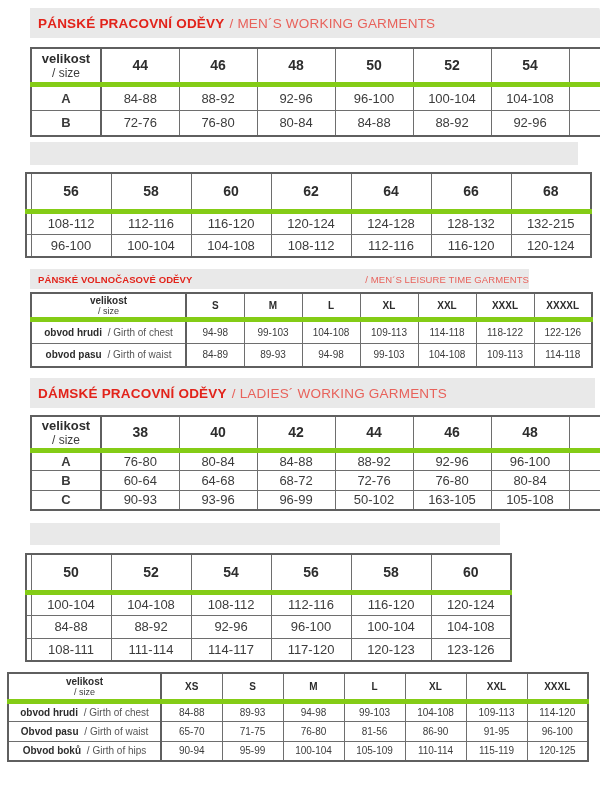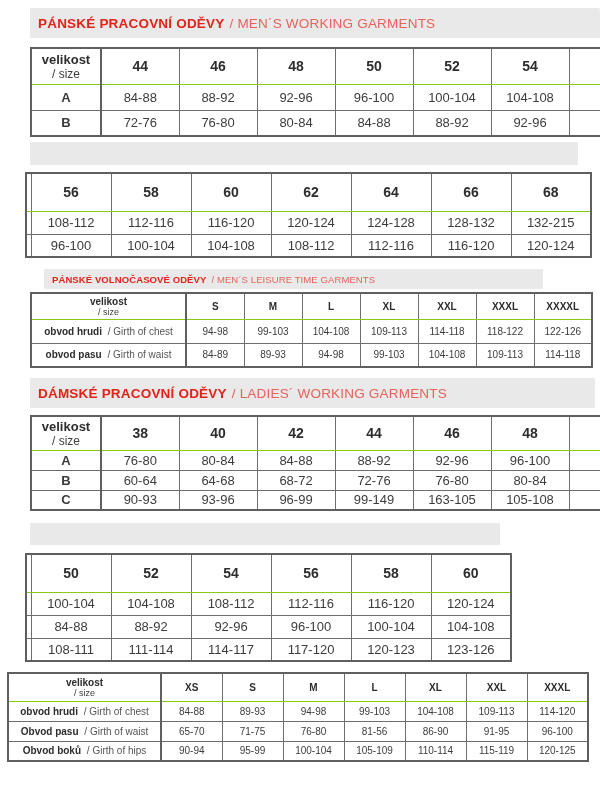--- a/index.html
+++ b/index.html
@@ -14,21 +14,21 @@
   .big  { font-size:13.5px; letter-spacing:0.2px; }
   .small{ font-size:9.5px; letter-spacing:0.1px; }
 
   .twrap { position:absolute; overflow:hidden; }
   table { border-collapse:collapse; table-layout:fixed; background:#fff; }
   .sztable { border:2px solid #5f5f5f; }
   .sztable th, .sztable td {
     border:1px solid #6e6e6e; text-align:center; vertical-align:middle;
     color:#3c3c3c; overflow:hidden; white-space:nowrap;
   }
-  .sztable thead th { border-bottom:1px solid #84cc16; font-weight:bold; color:#2d2d2d; }
+  .sztable thead th { border-bottom:5px solid #84cc16; font-weight:bold; color:#2d2d2d; }
   .lblcol { border-right:2px solid #5f5f5f !important; }
   .rowlbl { font-weight:bold; color:#2d2d2d; }
 
   .tbig th, .tbig td { font-size:13px; }
   .tbig thead th { font-size:14px; }
   .tbig .vl1 { font-weight:bold; font-size:13px; color:#2d2d2d; }
   .tbig .vl2 { font-weight:normal; font-size:12px; color:#3c3c3c; }
 
   .tsm th, .tsm td { font-size:10px; }
   .tsm .vl1 { font-weight:bold; font-size:10px; color:#2d2d2d; }
@@ -149,21 +149,21 @@
           <td>104-108</td>
           <td>108-112</td>
           <td>112-116</td>
           <td>116-120</td>
           <td>120-124</td>
         </tr>
       </tbody>
     </table>
   </div>
 
-  <div class="bar titlebar small" style="left:44px;top:269px;width:499px;height:20px;">
+  <div class="bar titlebar small" style="left:30px;top:269px;width:499px;height:20px;justify-content:space-between;">
     <span class="t-cz">PÁNSKÉ VOLNOČASOVÉ ODĚVY</span>
     <span class="t-en">/ MEN´S LEISURE TIME GARMENTS</span>
   </div>
 
   <div class="twrap" style="left:30px;top:292px;width:570px;">
     <table class="sztable tsm tml" style="width:561px;">
       <colgroup>
         <col style="width:155px">
           <col style="width:58px">
           <col style="width:58px">
@@ -270,21 +270,21 @@
           <td>72-76</td>
           <td>76-80</td>
           <td>80-84</td>
           <td></td>
         </tr>
         <tr>
           <td class="lblcol rowlbl">C</td>
           <td>90-93</td>
           <td>93-96</td>
           <td>96-99</td>
-          <td>99-149</td>
+          <td>50-102</td>
           <td>163-105</td>
           <td>105-108</td>
           <td></td>
         </tr>
       </tbody>
     </table>
   </div>
 
   <div class="bar" style="left:30px;top:523px;width:470px;height:22px;"></div>
 

